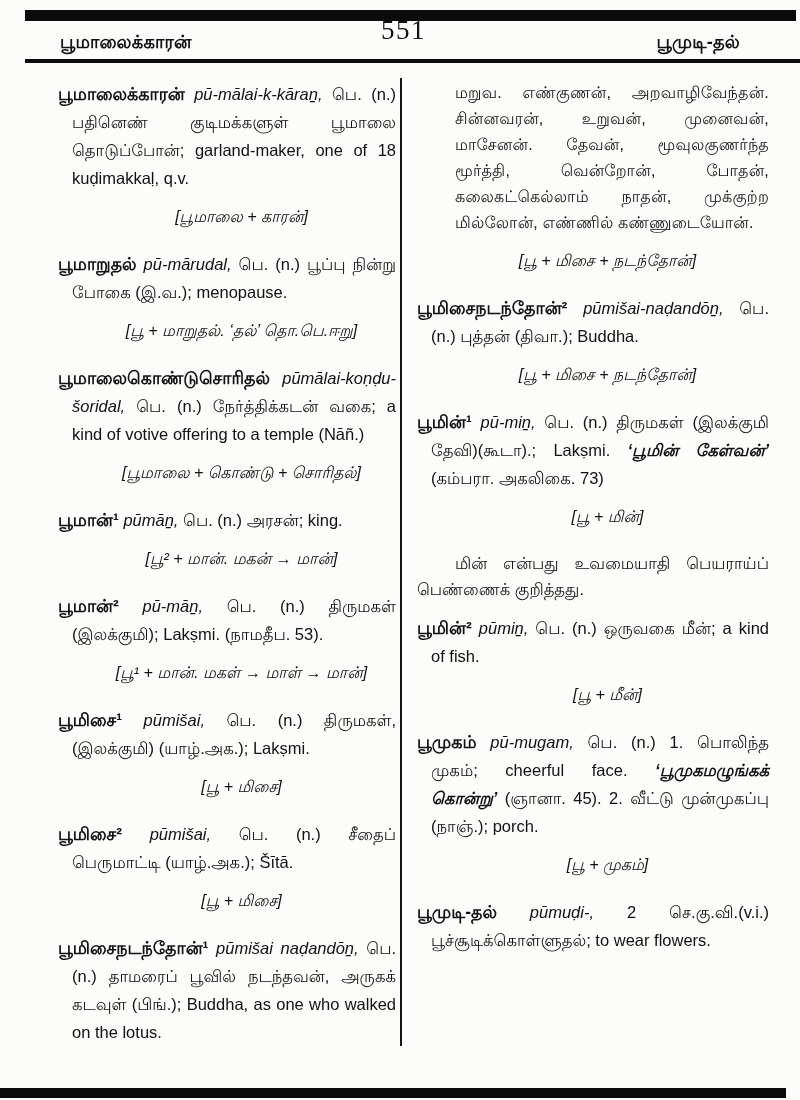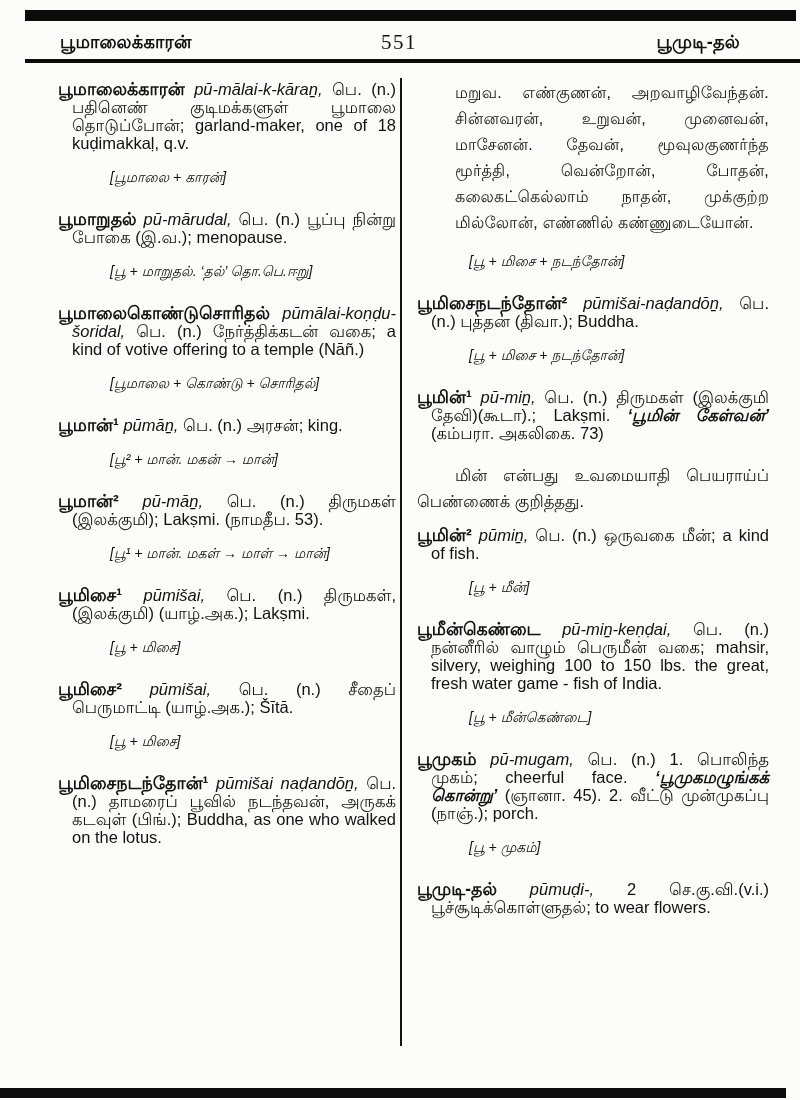--- a/index.html
+++ b/index.html
@@ -8,38 +8,38 @@
     width:800px; height:1100px; position:relative; overflow:hidden;
     background:#fcfcfa; color:#111;
     font-family:"Liberation Sans","DejaVu Sans",sans-serif;
   }
   .scan-bar { position:absolute; background:#0b0b0b; }
   .bar-top { left:25px; top:10px; width:771px; height:11px; }
   .bar-bottom { left:0px; top:1088px; width:786px; height:10px; }
 
   .page-header { position:absolute; top:24px; left:0; width:800px; height:34px; }
   .header-left  { position:absolute; left:60px;  bottom:3px; font-weight:bold; font-size:18px; letter-spacing:.2px; }
-  .page-number  { position:absolute; left:381px; bottom:3px; font-family:"Liberation Serif","DejaVu Serif",serif; font-size:21px; letter-spacing:1.5px; }
+  .page-number  { position:absolute; left:381px; bottom:12px; font-family:"Liberation Serif","DejaVu Serif",serif; font-size:27px; letter-spacing:1.5px; }
   .header-right { position:absolute; right:60px; bottom:3px; font-weight:bold; font-size:18px; letter-spacing:.2px; }
   .header-rule  { position:absolute; left:25px; top:59px; width:775px; height:4px; background:#0b0b0b; }
 
   .columns { position:absolute; top:80px; left:0; width:800px; height:1000px; }
   .col-divider { position:absolute; left:400px; top:-2px; width:2px; height:968px; background:#141414; }
   .col { position:absolute; top:0; }
   .col-left  { left:58px;  width:338px; }
   .col-right { left:417px; width:352px; }
 
   .entry-body {
-    font-size:16.5px; line-height:18px; text-align:justify;
+    font-size:16.5px; line-height:28px; text-align:justify;
     padding-left:14px; text-indent:-14px;
   }
   .hw { font-size:17.5px; }
   .tr { font-style:italic; }
   .quote { font-weight:bold; font-style:italic; }
-  .etym { font-style:italic; font-size:14px; line-height:24px; margin:13px 0 21px 52px; }
+  .etym { font-style:italic; font-size:16px; line-height:24px; margin:13px 0 21px 29px;text-align:center; }
   .note { font-size:16.5px; line-height:26px; text-align:justify; text-indent:38px; margin:20px 0 12px; }
   .col-left  .entry { margin-bottom:9px; }
   .col-right .entry { margin-bottom:2px; }
   .continuation { font-size:16px; line-height:26px; text-align:justify; margin-left:38px; letter-spacing:.2px; }
 </style>
 </head>
 <body>
 
 <div class="page">
 
@@ -152,42 +152,34 @@
     <p class="etym">[பூ + மிசை + நடந்தோன்]</p>
 
   </div>
 
   <div class="entry">
     <p class="entry-body"><b class="hw">பூமின்¹</b>
       <i class="tr">pū-miṉ,</i>
       <span>பெ. (n.) திருமகள் (இலக்குமி தேவி)(கூடா).; Lakṣmi.</span>
       <span class="quote">‘பூமின் கேள்வன்’</span>
       <span>(கம்பரா. அகலிகை. 73)</span></p>
+    <p class="etym">[பூ + மின்]</p>
     <p class="note">மின் என்பது உவமையாதி பெயராய்ப் பெண்ணைக் குறித்தது.</p>
   </div>
 
   <div class="entry">
     <p class="entry-body"><b class="hw">பூமின்²</b>
       <i class="tr">pūmiṉ,</i>
       <span>பெ. (n.) ஒருவகை மீன்; a kind of fish.</span>
       <span class="quote"></span>
       <span></span></p>
     <p class="etym">[பூ + மீன்]</p>
 
   </div>
 
-  <div class="entry">
-    <p class="entry-body"><b class="hw">பூமீன்கெண்டை</b>
-      <i class="tr">pū-miṉ-keṇḍai,</i>
-      <span>பெ. (n.) நன்னீரில் வாழும் பெருமீன் வகை; mahsir, silvery, weighing 100 to 150 lbs. the great, fresh water game - fish of India.</span>
-      <span class="quote"></span>
-      <span></span></p>
-    <p class="etym">[பூ + மீன்கெண்டை]</p>
-
-  </div>
 
   <div class="entry">
     <p class="entry-body"><b class="hw">பூமுகம்</b>
       <i class="tr">pū-mugam,</i>
       <span>பெ. (n.) 1. பொலிந்த முகம்; cheerful face.</span>
       <span class="quote">‘பூமுகமழுங்கக் கொன்று’</span>
       <span>(ஞானா. 45). 2. வீட்டு முன்முகப்பு (நாஞ்.); porch.</span></p>
     <p class="etym">[பூ + முகம்]</p>
 
   </div>

